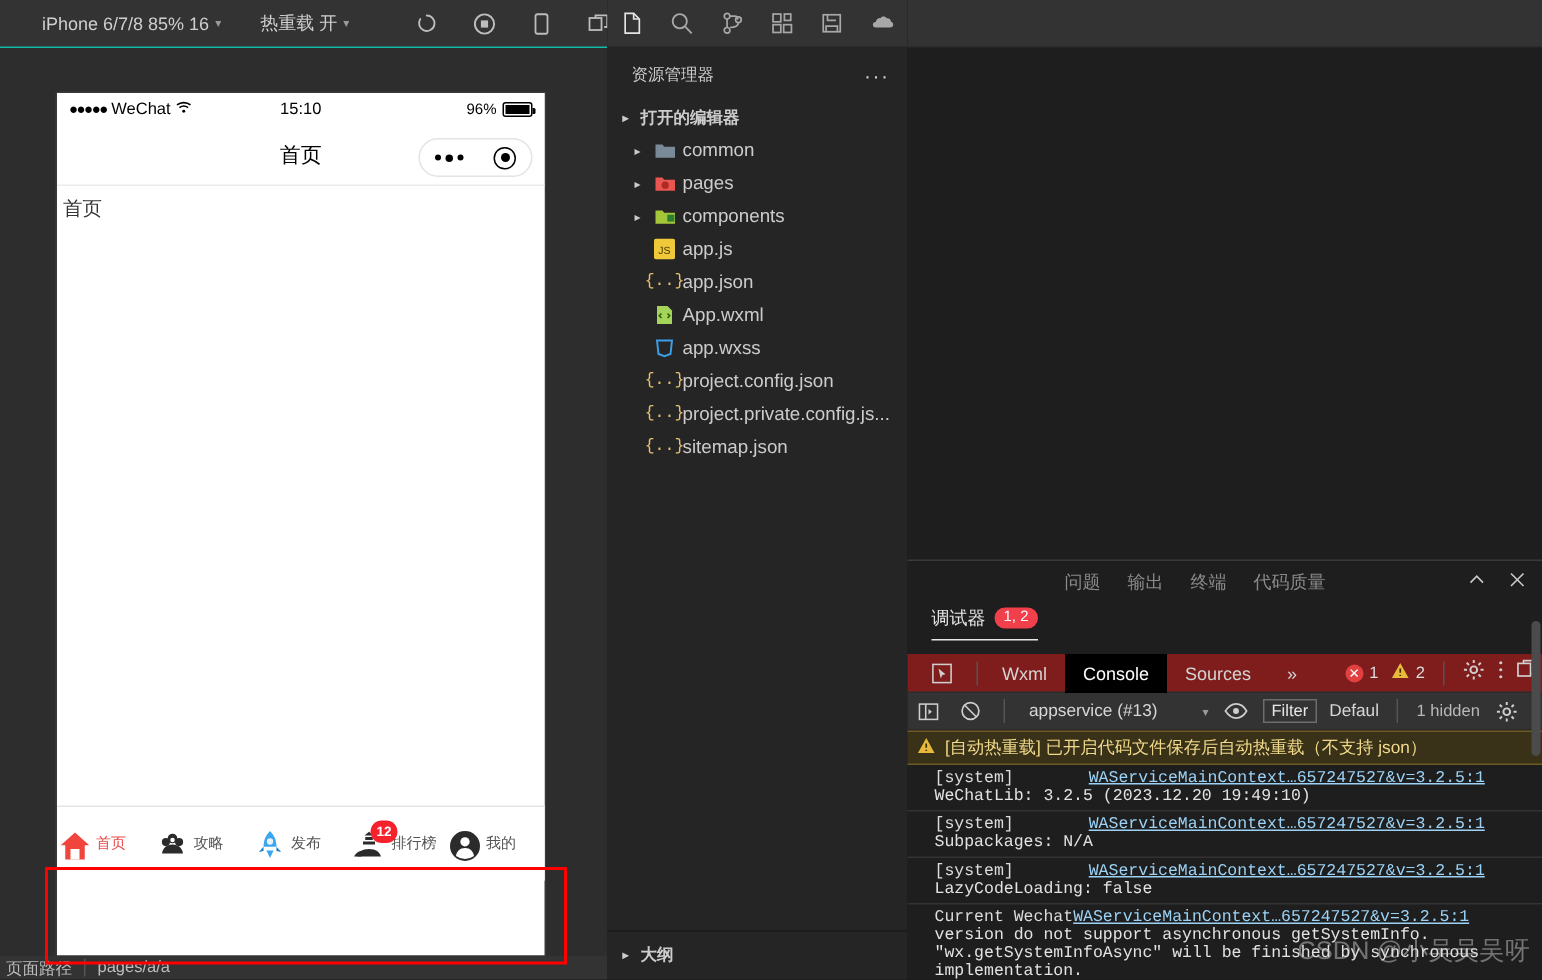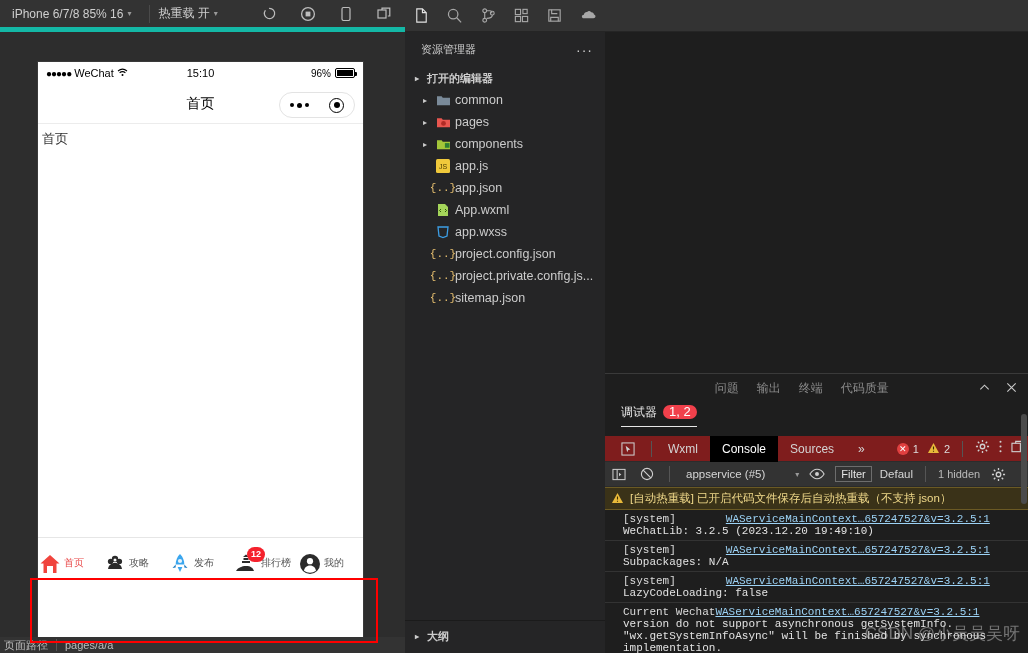--- a/index.html
+++ b/index.html
@@ -8,21 +8,21 @@
     background: #1e1e1e;
     font-family: "Liberation Sans", sans-serif;
     overflow: hidden;
   }
   .app { position: relative; width: 1028px; height: 653px; display: flex; }
 
   
   .sim-pane { width: 405px; height: 653px; background: #2d2d2d; position: relative; flex: 0 0 405px; }
   .sim-toolbar {
     height: 32px; background: #333333; display: flex; align-items: center;
-    border-bottom: 5px solid #14b8a6; padding-left: 10px; gap: 0;
+    border-bottom: 1px solid #14b8a6; padding-left: 26px; gap: 0;
   }
   .sim-tb-item {
     color: #cfcfcf; font-size: 12px; display: flex; align-items: center; gap: 4px;
     padding: 0 12px 0 2px; height: 22px; white-space: nowrap;
   }
   .sim-tb-sep { width: 1px; height: 18px; background: #4a4a4a; margin: 0 6px; }
   .caret { font-size: 8px; color: #9a9a9a; }
   .sim-tb-icons { display: flex; align-items: center; gap: 18px; margin-left: 30px; }
   .tbicon { width: 20px; height: 20px; display: flex; align-items: center; justify-content: center; }
   .tbicon svg { display: block; }
@@ -119,21 +119,21 @@
 
   
   .right { flex: 1; height: 653px; background: #1e1e1e; position: relative; display: flex; flex-direction: column; }
   .right-topbar { height: 32px; background: #333333; border-bottom: 1px solid #252525; }
   .editor-blank { flex: 1; background: #1e1e1e; }
 
   .devtools { position: absolute; left: 0; right: 0; bottom: 0; top: 373px; background: #1e1e1e; border-top: 1px solid #3a3a3a; }
   .dt-tabs { height: 29px; display: flex; align-items: center; padding-left: 16px; gap: 18px; position: relative; }
   .dt-tab { font-size: 12px; color: #8a8a8a; display: flex; align-items: center; gap: 6px; height: 29px; }
   .dt-tab.active { color: #e7e7e7; border-bottom: 1px solid #e7e7e7; margin-top: 48px; }
-  .dt-badge { background: #f1404b; color: #fff; font-size: 13px; border-radius: 9px; padding: 1px 6px; line-height: 12px; }
+  .dt-badge { background: #f1404b; color: #fff; font-size: 10px; border-radius: 9px; padding: 1px 6px; line-height: 12px; }
   .dt-tabs-right { margin-left: auto; display: flex; align-items: center; gap: 14px; padding-right: 10px; }
 
   .dt-subtabs {
     height: 26px; background: #7f1d1d; display: flex; align-items: center;
     gap: 0; padding-left: 4px; border-bottom: 1px solid #2c2c2c; margin-top: 33px;
   }
   .st { font-size: 12px; color: #d4d4d4; padding: 0 12px; height: 26px; display: flex; align-items: center; }
   .st.active { background: #000000; color: #fff; }
   .st-sep { width: 1px; height: 16px; background: #555; margin: 0 4px; }
   .st-right { margin-left: auto; display: flex; align-items: center; gap: 8px; padding-right: 2px; }
@@ -548,21 +548,21 @@
             </svg>
         </span>
         <span class="fb-btn">
           <svg width="14" height="14" viewBox="0 0 15 15">
               <circle cx="7.5" cy="7.5" r="6" fill="none" stroke="#cfcfcf" stroke-width="1.2"></circle>
               <path d="M3.4 3.4 11.6 11.6" stroke="#cfcfcf" stroke-width="1.2"></path>
             </svg>
         </span>
         <span class="st-sep"></span>
         <span class="ctx-select">
-          <span>appservice (#5)</span>
+          <span>appservice (#13)</span>
           <span class="caret">▾</span>
         </span>
         <span class="fb-btn">
           <svg width="16" height="12" viewBox="0 0 17 12">
               <path d="M1 6c2.5-3.6 5-5 7.5-5S14 2.4 16 6c-2 3.6-5 5-7.5 5S3.5 9.6 1 6z" fill="none" stroke="#cfcfcf" stroke-width="1.2"></path>
               <circle cx="8.5" cy="6" r="2.1" fill="#cfcfcf"></circle>
             </svg>
         </span>
         <span class="filter-box">Filter</span>
         <span class="lvl">Defaul</span>

